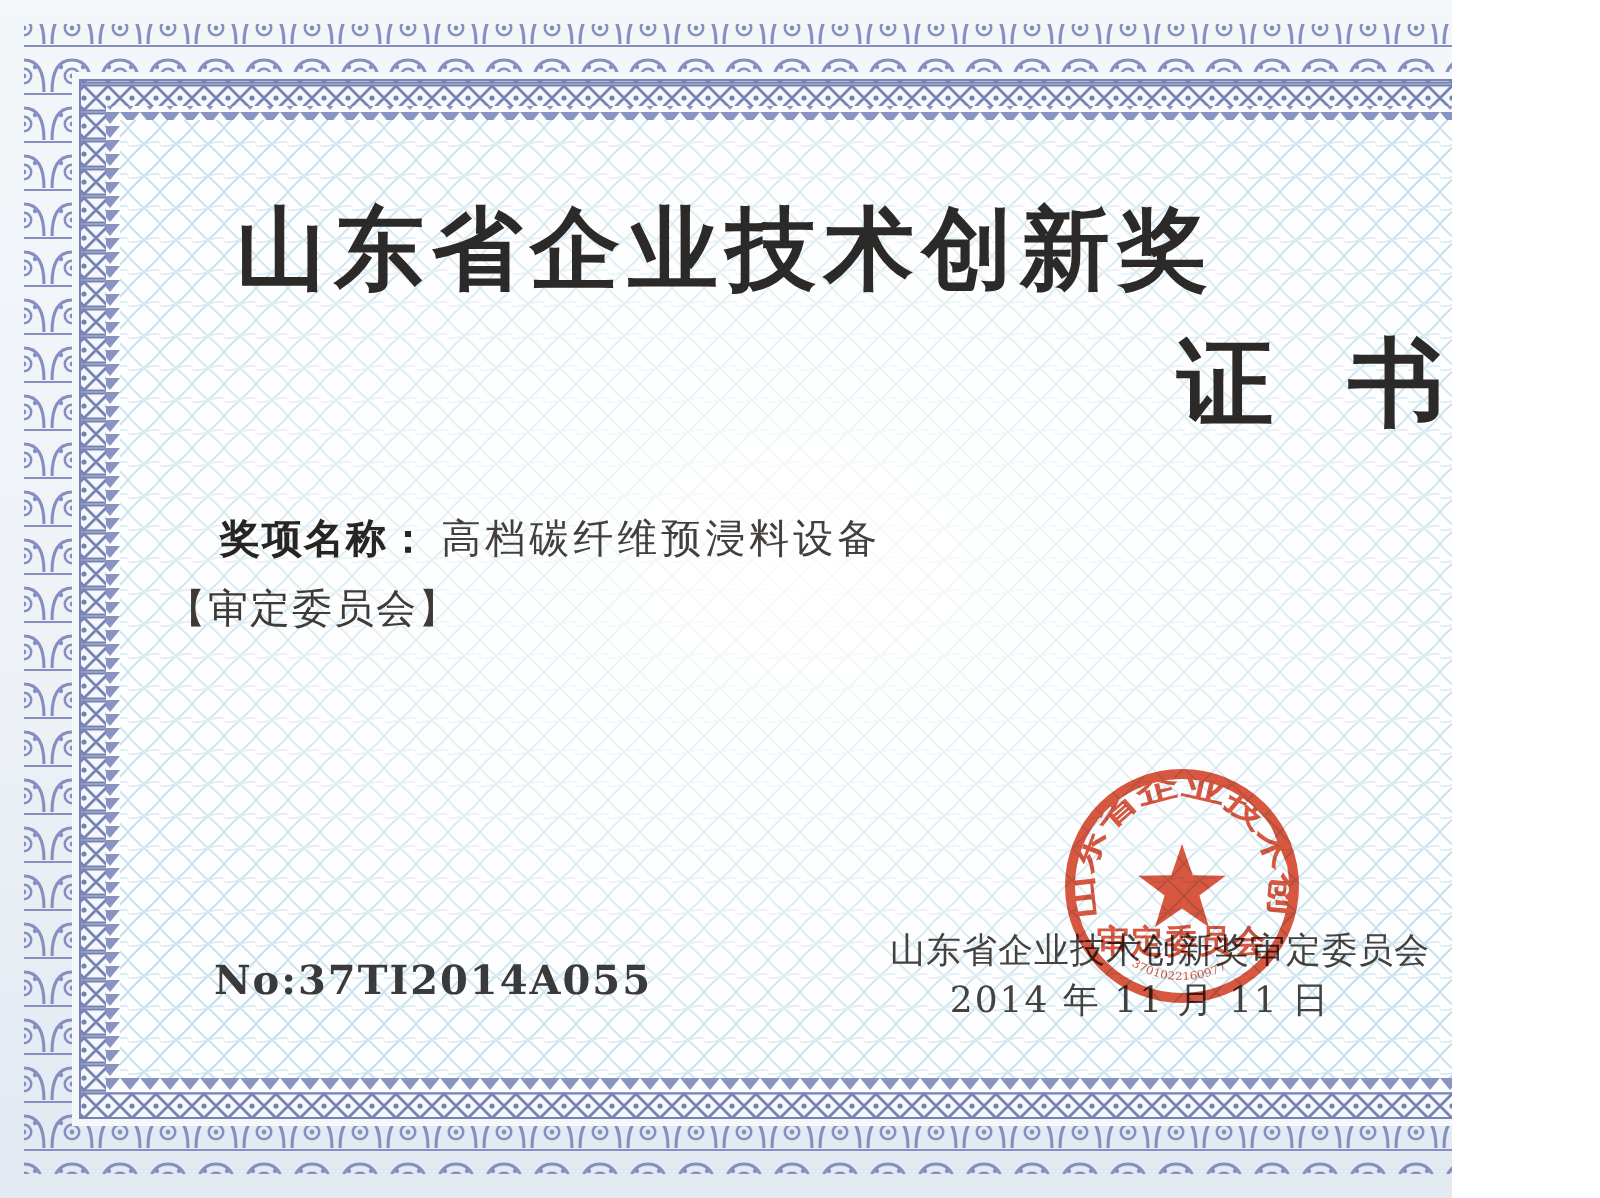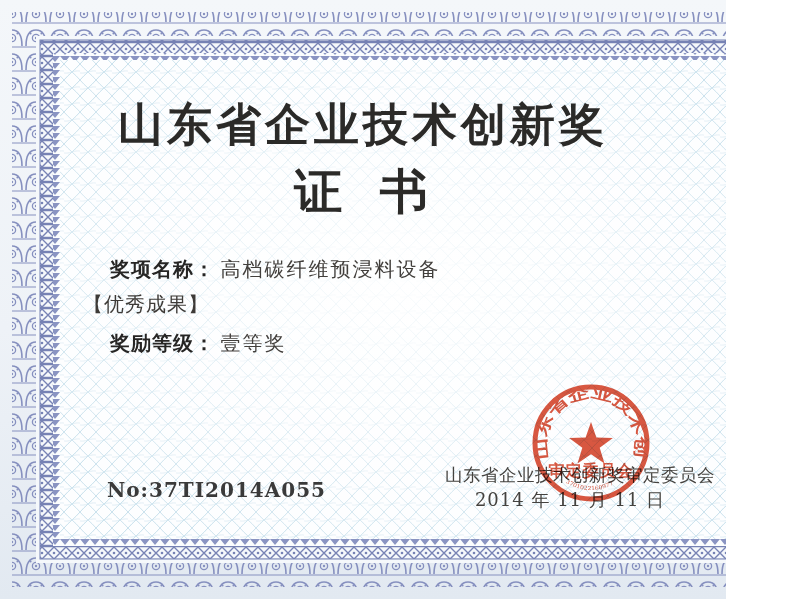--- a/index.html
+++ b/index.html
@@ -9,21 +9,21 @@
     font-family:"Liberation Sans","DejaVu Sans",sans-serif;
   }
   .frame{position:absolute;left:0;top:0;}
   .txt{position:absolute;color:#2e2d2b;white-space:nowrap;}
   .title{
     left:0;right:0;top:95px;text-align:center;
     font-size:45px;font-weight:800;letter-spacing:4px;color:#2b2a28;
     font-family:"Liberation Sans","DejaVu Sans",sans-serif;
   }
   .subtitle{
-    left:0;right:0;top:160px;text-align:center;
+    left:0;right:0;top:160px;text-align:right;
     font-size:48px;font-weight:800;letter-spacing:4px;word-spacing:16px;color:#2b2a28;
   }
   .row{left:110px;font-size:20px;}
   .row .lbl{font-weight:700;color:#262524;letter-spacing:1px;}
   .row .val{
     font-family:"DejaVu Serif","Liberation Serif",serif;
     font-weight:400;color:#423f3c;letter-spacing:2px;font-size:20px;
   }
   .row1{top:256px;}
   .note{
@@ -97,26 +97,22 @@
   </svg>
 
   <div class="txt title">山东省企业技术创新奖</div>
   <div class="txt subtitle">证 书</div>
 
   <div class="txt row row1">
     <span class="lbl">奖项名称：</span>
     <span class="val">高档碳纤维预浸料设备</span>
   </div>
 
-  <div class="txt note">【优秀成果】</div>
+  <div class="txt note">【审定委员会】</div>
 
-  <div class="txt row row3">
-    <span class="lbl">奖励等级：</span>
-    <span class="val">壹等奖</span>
-  </div>
 
 
   <div class="txt serial">No:37TI2014A055</div>
   <div class="txt issuer">山东省企业技术创新奖审定委员会</div>
   <div class="txt date">2014 年 11 月 11 日</div>
 
   <svg class="seal" viewBox="0 0 132 132" aria-hidden="true">
     <defs>
       <path id="sealArcTop" d="M23.7,81.4 A45,45 0 1 1 108.3,81.4" fill="none"></path>
       <path id="sealArcBot" d="M39,104.5 A47,47 0 0 0 93,104.5" fill="none"></path>

